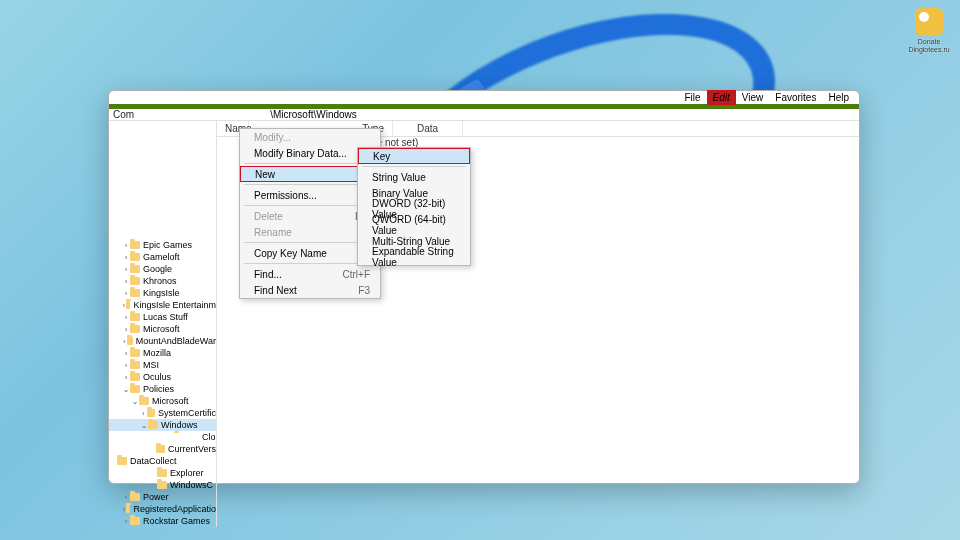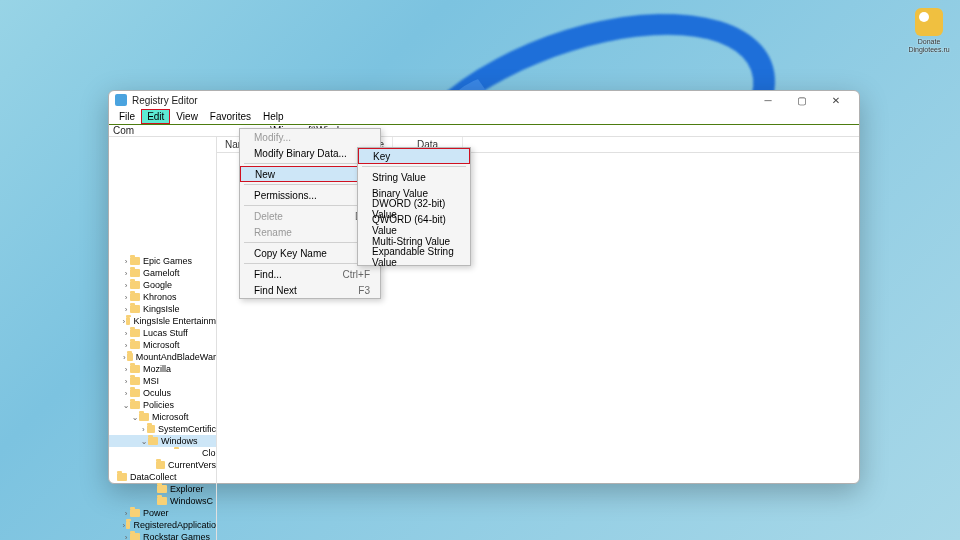--- a/index.html
+++ b/index.html
@@ -16,23 +16,23 @@
 .desktop-icon .ico::after { content: ""; position: absolute; top: 4px; left: 4px; width: 10px; height: 10px; background: #fff; border-radius: 50%; }
 .desktop-icon .lbl { font-size: 7px; color: #333; text-shadow: 0 0 2px #fff; line-height: 1.1; }
 
 
 .window { position: absolute; top: 90px; left: 108px; width: 752px; height: 394px; background: #fff; border: 1px solid #b0b0b0; border-radius: 6px; box-shadow: 0 8px 28px rgba(0,0,0,0.25); display: flex; flex-direction: column; }
 .titlebar { height: 22px; display: flex; align-items: center; padding: 0 6px; font-size: 10px; color: #222; }
 .titlebar .ticon { width: 12px; height: 12px; background: #4aa3df; margin-right: 5px; border-radius: 2px; }
 .titlebar .spacer { flex: 1; }
 .winbtn { width: 34px; height: 18px; display: flex; align-items: center; justify-content: center; color: #444; font-size: 10px; }
 
-.menubar { height: 18px; display: flex; align-items: center; padding: 0 4px; font-size: 10px; border-bottom: 1px solid #4d7c0f; }
+.menubar { height: 18px; display: flex; align-items: center; padding: 0 4px; font-size: 10px; border-bottom: 5px solid #4d7c0f; justify-content: flex-end; }
 .menubar .mi { padding: 2px 6px; }
-.menubar .mi.active { background: #5eead4; border: 1px solid #7da2ce; padding: 1px 5px; }
+.menubar .mi.active { background: #b91c1c; border: 1px solid #7da2ce; padding: 1px 5px; font-style: italic; }
 
 .addrbar { height: 18px; display: flex; align-items: flex-start; font-size: 10px; padding: 0 4px; border-bottom: 1px solid #e0e0e0; }
 .addrbar .addrlbl { color: #222; }
 
 .content { flex: 1; display: flex; position: relative; }
 .tree { width: 108px; border-right: 1px solid #e0e0e0; overflow: hidden; padding-top: 118px; font-size: 9px; position: relative; }
 .tree-line { display: flex; align-items: center; height: 12px; white-space: nowrap; }
 .exp { width: 8px; text-align: center; color: #666; font-size: 8px; }
 .fold { width: 10px; height: 8px; background: #f8d176; border-radius: 1px; margin-right: 3px; position: relative; }
 .fold::before { content: ""; position: absolute; top: -2px; left: 0; width: 5px; height: 2px; background: #f8d176; border-radius: 1px 1px 0 0; }
@@ -62,28 +62,20 @@
 <div class="desktop-swirl"></div>
 
 <div class="desktop-icon">
   <div class="ico"></div>
   <div class="lbl">Donate
 Dingiotees.ru</div>
 </div>
 
 <div class="window">
 
-  <div class="titlebar">
-    <div class="ticon"></div>
-    <span>Registry Editor</span>
-    <div class="spacer"></div>
-    <div class="winbtn">─</div>
-    <div class="winbtn">▢</div>
-    <div class="winbtn close">✕</div>
-  </div>
 
   <div class="menubar">
     <div class="mi">File</div>
     <div class="mi active redbox">Edit</div>
     <div class="mi">View</div>
     <div class="mi">Favorites</div>
     <div class="mi">Help</div>
   </div>
 
   <div class="addrbar">

